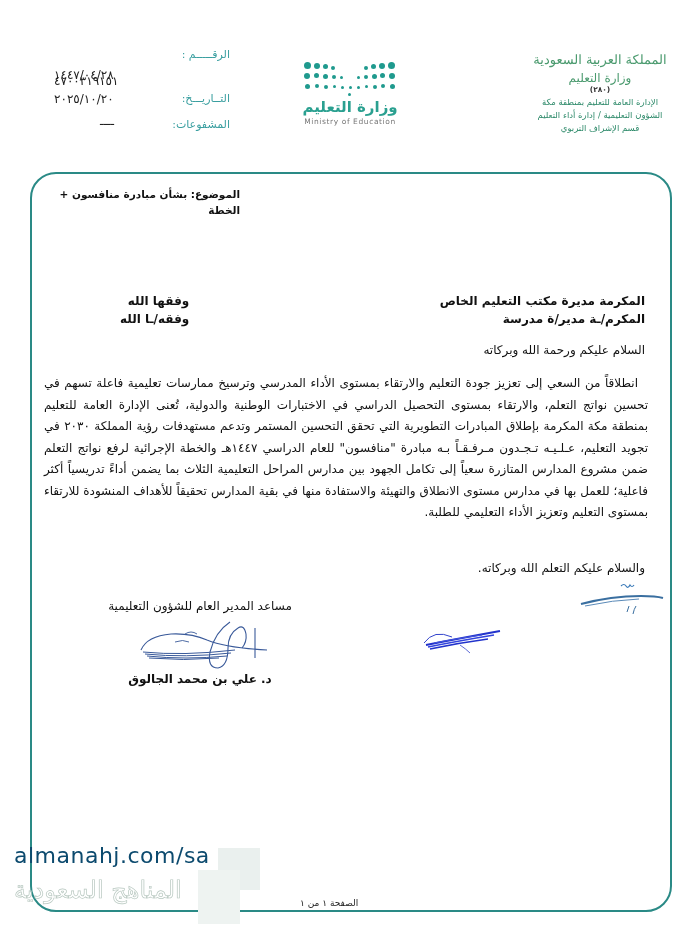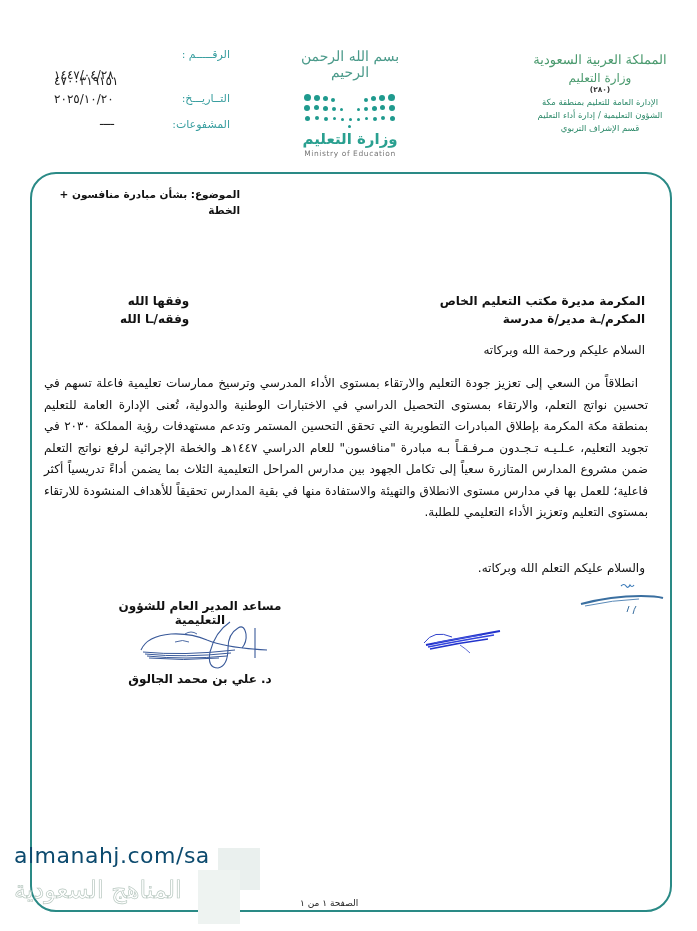--- a/index.html
+++ b/index.html
@@ -40,21 +40,21 @@
   .addr-right { right: 52px; text-align: right; }
   .addr-left { left: 120px; text-align: right; }
 
   .greeting { right: 52px; top: 343px; font-size: 12px; }
 
   .body-text { left: 44px; top: 373px; width: 604px; font-size: 12px; line-height: 21.5px; text-align: justify; text-align-last: right; text-indent: 10px; }
 
   .closing { right: 52px; top: 561px; font-size: 12px; }
 
   
-  .sig-title { left: 95px; top: 599px; width: 210px; text-align: center; font-size: 12px; font-weight: bold; }
+  .sig-title { left: 95px; top: 599px; width: 210px; text-align: center; font-size: 12px; font-weight: normal; }
   .sig-name { left: 110px; top: 672px; width: 180px; text-align: center; font-size: 12px; font-weight: bold; }
   .signature { position: absolute; }
 
   
   .page-num { left: 300px; top: 898px; font-size: 9px; color: #222; white-space: nowrap; }
   .wm-url { left: 14px; top: 843px; font-size: 22px; color: #0c4a6e; letter-spacing: 0.5px; }
   .wm-ar { left: 14px; top: 876px; font-family: "DejaVu Serif", serif; font-size: 24px; color: transparent; -webkit-text-stroke: 0.7px #b8c8c0; letter-spacing: 2px; }
   .wm-block1 { left: 218px; top: 848px; width: 42px; height: 42px; background: #eaf0ee; }
   .wm-block2 { left: 198px; top: 870px; width: 42px; height: 54px; background: #eef3f1; }
 </style>
@@ -67,21 +67,20 @@
 
   <span class="meta-label" style="top:52px;">التــاريـــخ:</span>
   <span class="meta-value" style="top:28px;">١٤٤٧/٠٤/٢٨</span>
   <span class="meta-value" style="top:52px;">٢٠٢٥/١٠/٢٠</span>
 
   <span class="meta-label" style="top:78px;">المشفوعات:</span>
   <span class="meta-value" style="top:74px; left:60px;">ــــ</span>
 </div>
 
 <div class="abs center-logo">
-  <div class="basmala rtl">بسم الله الرحمن الرحيم</div>
   <div class="dots-grid">
 
     <span class="dot" style="left:0;top:0;width:7px;height:7px;"></span>
     <span class="dot" style="left:10px;top:1px;width:6px;height:6px;"></span>
     <span class="dot" style="left:19px;top:2px;width:5px;height:5px;"></span>
     <span class="dot" style="left:27px;top:4px;width:4px;height:4px;"></span>
     <span class="dot" style="left:60px;top:4px;width:4px;height:4px;"></span>
     <span class="dot" style="left:67px;top:2px;width:5px;height:5px;"></span>
     <span class="dot" style="left:75px;top:1px;width:6px;height:6px;"></span>
     <span class="dot" style="left:84px;top:0;width:7px;height:7px;"></span>

